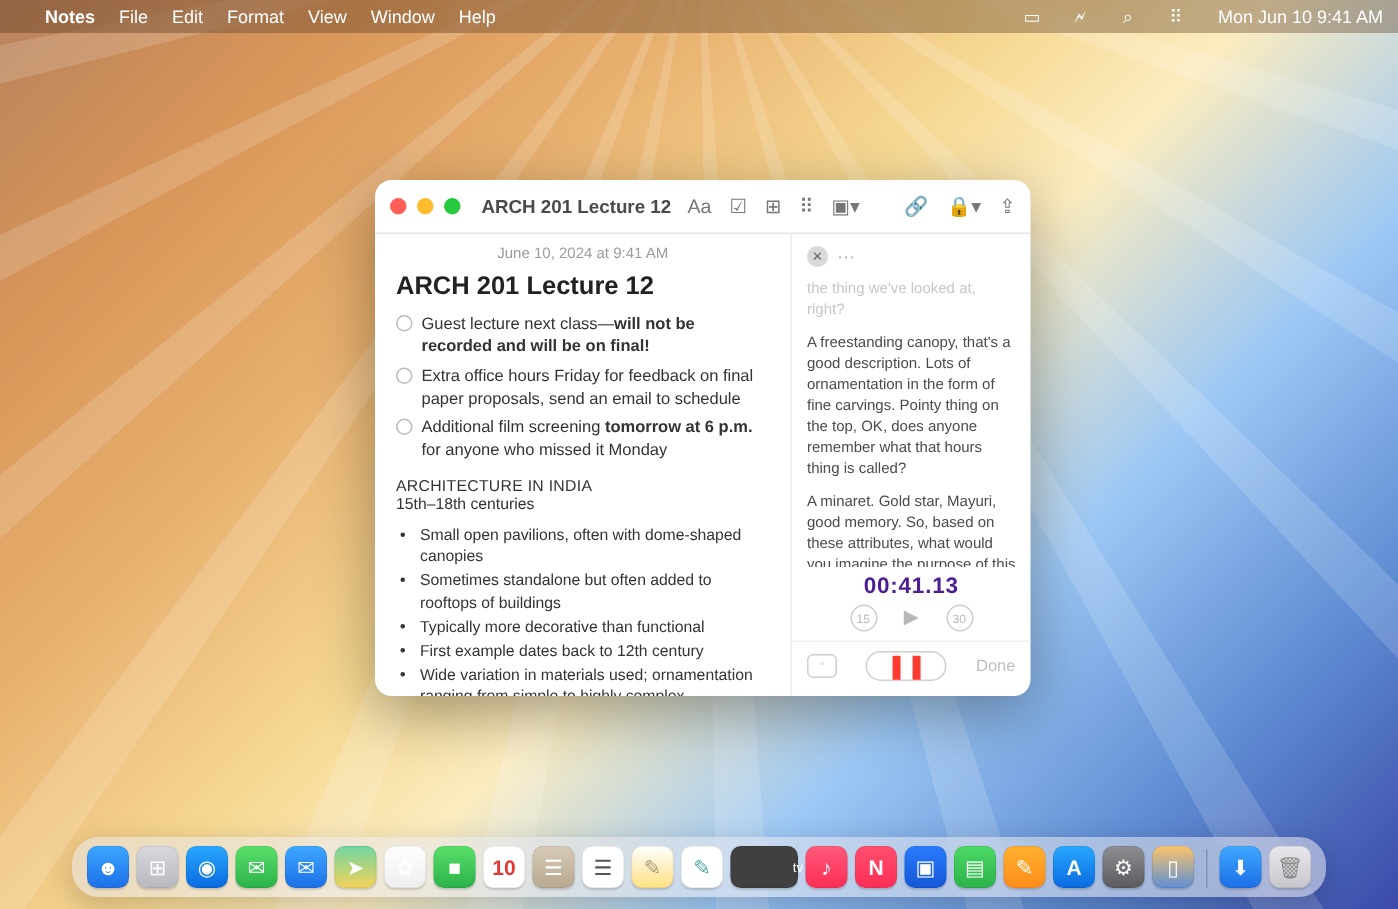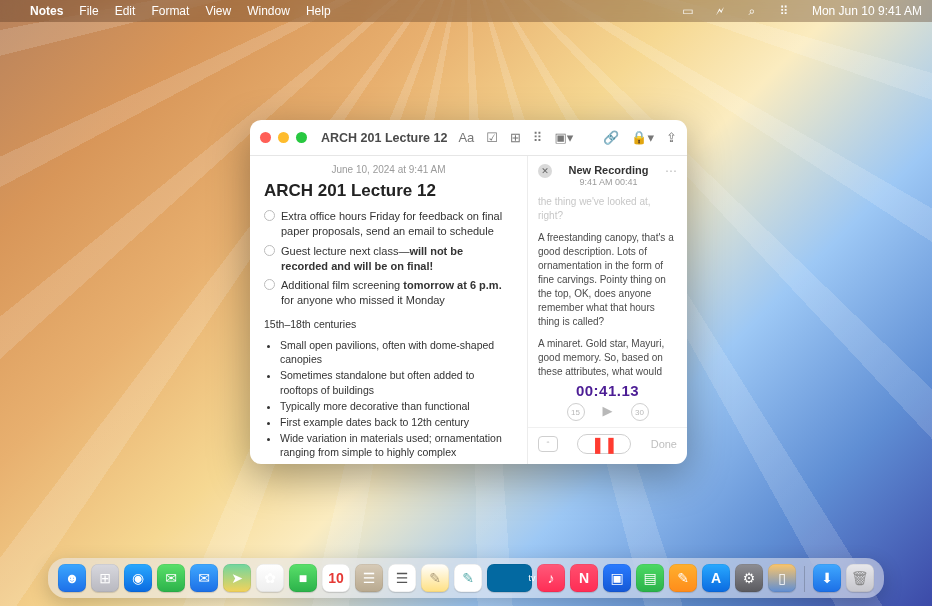--- a/index.html
+++ b/index.html
@@ -127,50 +127,47 @@
   </div>
 
   <div class="win-body">
     <div class="doc">
       <div class="date">June 10, 2024 at 9:41 AM</div>
       <h1>ARCH 201 Lecture 12</h1>
 
       <ul class="checklist">
         <li>
           <span class="cbox"></span>
-          <span><span>Extra office hours Friday for feedback on final paper proposals, send an email to schedule</span><span class="strong"></span><span></span></span>
+          <span><span>Guest lecture next class—</span><span class="strong">will not be recorded and will be on final!</span><span></span></span>
         </li>
         <li>
           <span class="cbox"></span>
-          <span><span>Guest lecture next class—</span><span class="strong">will not be recorded and will be on final!</span><span></span></span>
+          <span><span>Extra office hours Friday for feedback on final paper proposals, send an email to schedule</span><span class="strong"></span><span></span></span>
         </li>
         <li>
           <span class="cbox"></span>
           <span><span>Additional film screening </span><span class="strong">tomorrow at 6 p.m.</span><span> for anyone who missed it Monday</span></span>
         </li>
       </ul>
 
+      <div class="section">ARCHITECTURE IN INDIA</div>
       <div class="subt">15th–18th centuries</div>
       <ul class="bul">
         <li>Small open pavilions, often with dome-shaped canopies</li>
         <li>Sometimes standalone but often added to rooftops of buildings</li>
         <li>Typically more decorative than functional</li>
         <li>First example dates back to 12th century</li>
         <li>Wide variation in materials used; ornamentation ranging from simple to highly complex</li>
       </ul>
 
     </div>
 
     <div class="rpanel">
       <div class="rhdr">
         <span class="close">✕</span>
-        <div class="mid">
-          <div class="rt">New Recording</div>
-          <div class="rs">9:41 AM 00:41</div>
-        </div>
         <span class="more">⋯</span>
       </div>
       <div class="transcript">
         <p class="faded">the thing we've looked at, right?</p>
         <p>A freestanding canopy, that's a good description. Lots of ornamentation in the form of fine carvings. Pointy thing on the top, OK, does anyone remember what that hours thing is called?</p>
         <p>A minaret. Gold star, Mayuri, good memory. So, based on these attributes, what would you imagine the purpose of this structure is? Providing shelter, that makes sense.</p>
 
       </div>
       <div class="timer">00:41.13</div>
       <div class="tctrl">
@@ -194,21 +191,21 @@
     <div class="dicon" style="background: linear-gradient(rgb(90, 224, 106), rgb(43, 178, 74));">✉</div>
     <div class="dicon" style="background: linear-gradient(rgb(63, 168, 255), rgb(28, 111, 230));">✉</div>
     <div class="dicon" style="background: linear-gradient(rgb(111, 214, 160), rgb(244, 210, 90));">➤</div>
     <div class="dicon" style="background: linear-gradient(rgb(255, 255, 255), rgb(238, 238, 238));">✿</div>
     <div class="dicon" style="background: linear-gradient(rgb(90, 224, 106), rgb(43, 178, 74));">■</div>
     <div class="dicon" style="background: rgb(255, 255, 255); color: rgb(229, 57, 53); font-weight: 700;">10</div>
     <div class="dicon" style="background: linear-gradient(rgb(215, 203, 184), rgb(184, 169, 143));">☰</div>
     <div class="dicon" style="background: rgb(255, 255, 255); color: rgb(85, 85, 85);">☰</div>
     <div class="dicon" style="background: linear-gradient(rgb(255, 255, 255), rgb(255, 224, 130)); color: rgb(170, 153, 119);">✎</div>
     <div class="dicon" style="background: rgb(255, 255, 255); color: rgb(85, 170, 170);">✎</div>
-    <div class="dicon" style="background: #0369a1; font-size: 9px; padding-left: 45px;">tv</div>
+    <div class="dicon" style="background: #404040; font-size: 9px; padding-left: 45px;">tv</div>
     <div class="dicon" style="background: linear-gradient(rgb(255, 90, 122), rgb(255, 45, 85));">♪</div>
     <div class="dicon" style="background: linear-gradient(rgb(255, 79, 110), rgb(255, 45, 85)); font-weight: 700;">N</div>
     <div class="dicon" style="background: linear-gradient(rgb(42, 123, 255), rgb(20, 88, 214));">▣</div>
     <div class="dicon" style="background: linear-gradient(rgb(76, 217, 100), rgb(43, 178, 74));">▤</div>
     <div class="dicon" style="background: linear-gradient(rgb(255, 176, 46), rgb(255, 140, 26));">✎</div>
     <div class="dicon" style="background: linear-gradient(rgb(41, 169, 255), rgb(10, 106, 224)); font-weight: 700;">A</div>
     <div class="dicon" style="background: linear-gradient(rgb(142, 142, 147), rgb(90, 90, 95));">⚙</div>
     <div class="dicon" style="background: linear-gradient(rgb(251, 197, 106), rgb(95, 142, 212));">▯</div>
     <div class="sep"></div>
     <div class="dicon" style="background: linear-gradient(rgb(63, 168, 255), rgb(28, 111, 230));">⬇</div>

